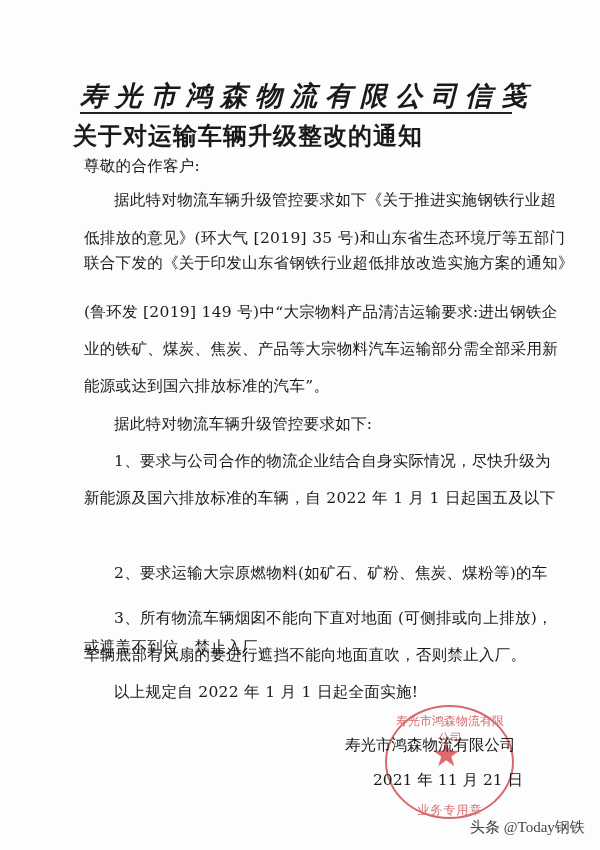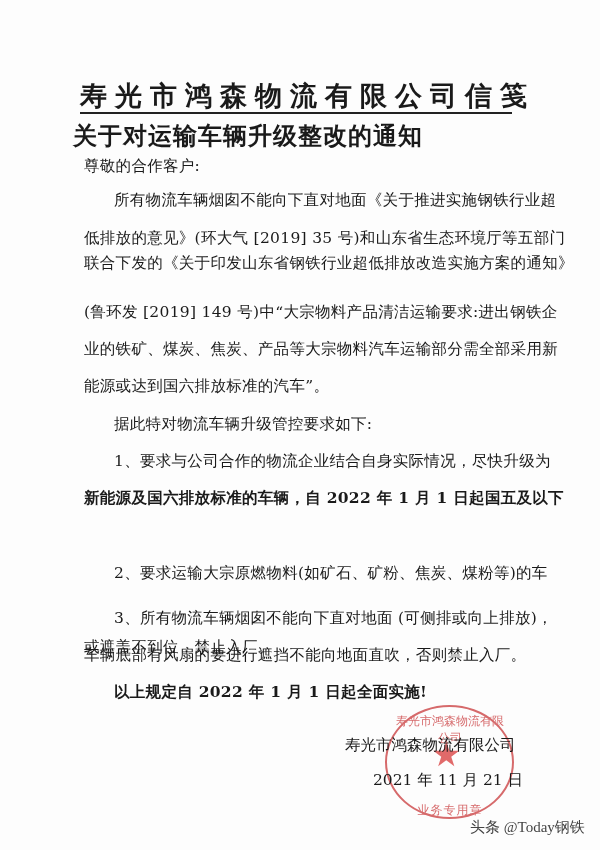--- a/index.html
+++ b/index.html
@@ -7,34 +7,34 @@
     width: 600px; height: 850px; overflow: hidden;
     background: #fdfdfd;
     font-family: "DejaVu Serif", "Liberation Serif", serif;
     color: #1a1a1a;
     position: relative;
   }
   .page { position: absolute; left: 0; top: 0; width: 600px; height: 850px; }
   .letterhead {
     position: absolute; left: 80px; top: 78px; width: 440px;
     text-align: left; font-size: 27px; letter-spacing: 8px;
-    font-weight: bold; white-space: nowrap;
+    font-weight: bold; white-space: nowrap; font-style: italic;
   }
   .letterhead-rule {
     position: absolute; left: 80px; top: 112px; width: 432px; height: 2px; background: #222;
   }
   .title {
     position: absolute; left: 0; width: 496px; top: 120px; text-align: center;
     font-size: 24px; letter-spacing: 1px; font-weight: bold; white-space: nowrap;
   }
   .line {
     position: absolute; left: 84px; font-size: 15.5px; white-space: nowrap; letter-spacing: 0.3px;
   }
   .indent { left: 114px; }
-  .bold { font-weight: bold; }
+  .bold { font-weight: normal; }
   .sig { position: absolute; font-size: 15.5px; white-space: nowrap; }
   .stamp {
     position: absolute; left: 385px; top: 705px; width: 125px; height: 110px;
     border: 2px solid #c9393b; border-radius: 50%; opacity: 0.75;
   }
   .stamp-top {
     position: absolute; left: 8px; top: 6px; width: 110px; text-align: center;
     color: #c9393b; font-size: 12px;
   }
   .stamp-star {
@@ -52,21 +52,21 @@
 </head>
 <body>
 
 <div class="page">
   <div class="letterhead">寿光市鸿森物流有限公司信笺</div>
   <div class="letterhead-rule"></div>
   <div class="title">关于对运输车辆升级整改的通知</div>
 
   <div class="line" style="top:156px">尊敬的合作客户:</div>
 
-  <div class="line indent" style="top:190px">所有物流车辆烟囱不能向下直对地面《关于推进实施钢铁行业超</div>
+  <div class="line indent" style="top:190px">据此特对物流车辆升级管控要求如下《关于推进实施钢铁行业超</div>
   <div class="line" style="top:228px">低排放的意见》(环大气 [2019] 35 号)和山东省生态环境厅等五部门</div>
   <div class="line" style="top:253px">联合下发的《关于印发山东省钢铁行业超低排放改造实施方案的通知》</div>
   <div class="line" style="top:302px">(鲁环发 [2019] 149 号)中“大宗物料产品清洁运输要求:进出钢铁企</div>
   <div class="line" style="top:339px">业的铁矿、煤炭、焦炭、产品等大宗物料汽车运输部分需全部采用新</div>
   <div class="line" style="top:376px">能源或达到国六排放标准的汽车”。</div>
 
   <div class="line indent" style="top:414px">据此特对物流车辆升级管控要求如下:</div>
 
   <div class="line indent" style="top:451px">1、要求与公司合作的物流企业结合自身实际情况，尽快升级为</div>
   <div class="line bold" style="top:488px">新能源及国六排放标准的车辆，自 2022 年 1 月 1 日起国五及以下</div>

